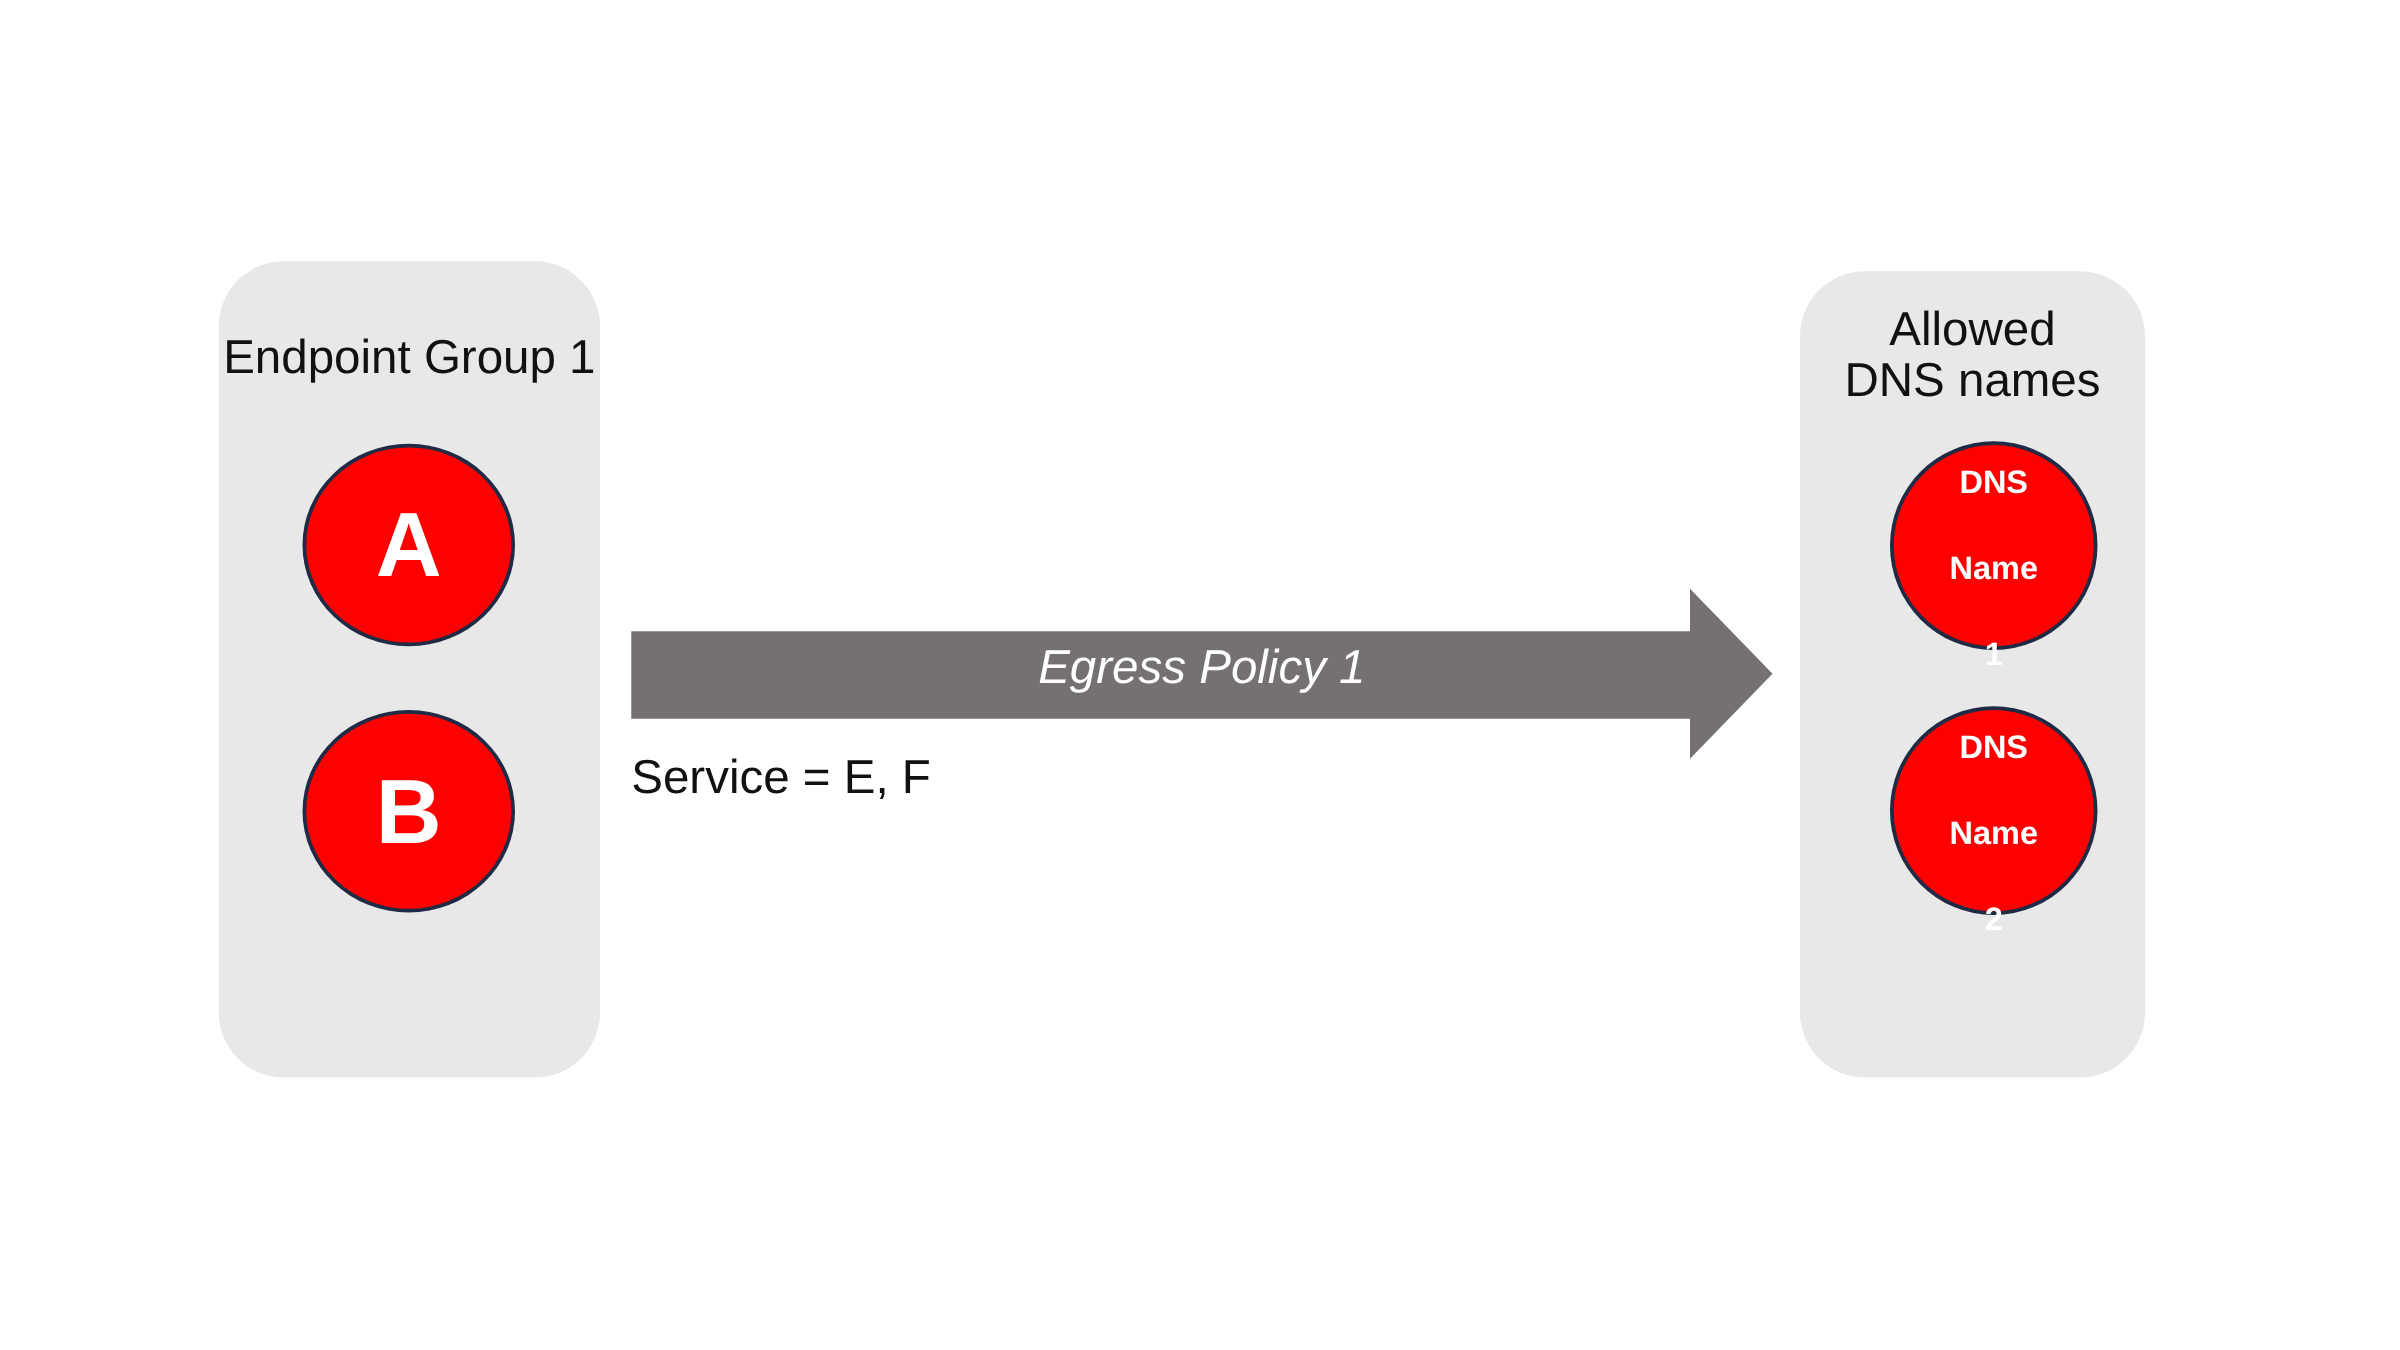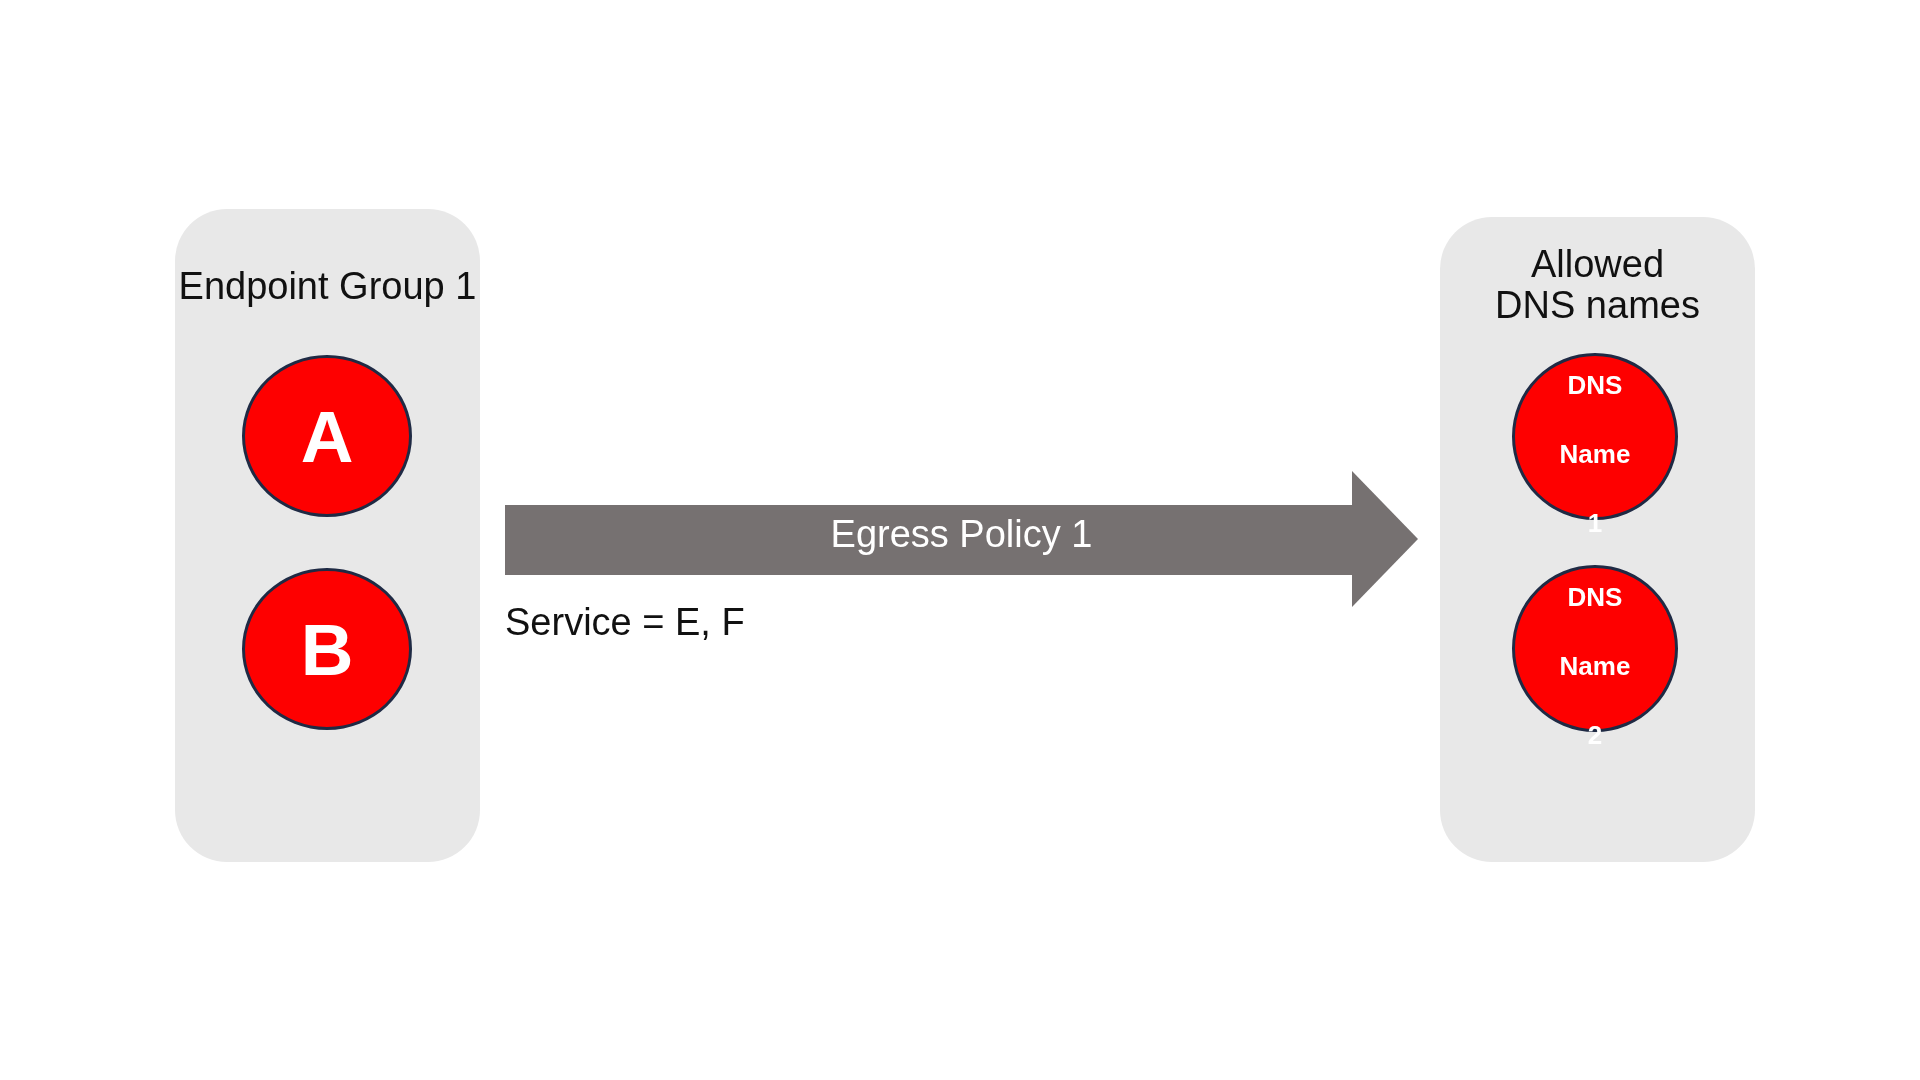--- a/index.html
+++ b/index.html
@@ -17,21 +17,21 @@
     overflow: hidden;
   }
 
   
   .group-box {
     position: absolute;
     background: var(--box-fill, #e8e8e8);
     border-radius: 52px;
   }
   .endpoint-box { left: 175px; top: 209px; width: 305px; height: 653px; }
-  .dns-box      { left: 1440px; top: 217px; width: 315px; height: 645px; }
+  .dns-box      { left: 1440px; top: 217px; width: 276px; height: 645px; }
 
   .box-title {
     position: absolute;
     left: 0; right: 0;
     margin: 0;
     text-align: center;
     font-size: 38px;
     font-weight: 400;
     line-height: 41px;
     color: var(--title-text, #111111);
@@ -90,20 +90,21 @@
   .arrow-label {
     position: absolute;
     left: 505px; top: 505px;
     width: 913px; height: 58px;
     display: flex;
     align-items: center;
     justify-content: center;
     color: var(--arrow-text, #ffffff);
     font-size: 38px;
     font-weight: 400;
+    font-style: italic;
   }
   .service-label {
     position: absolute;
     left: 505px; top: 599px;
     width: 913px;
     text-align: left;
     color: var(--title-text, #111111);
     font-size: 38px;
     line-height: 46px;
   }

